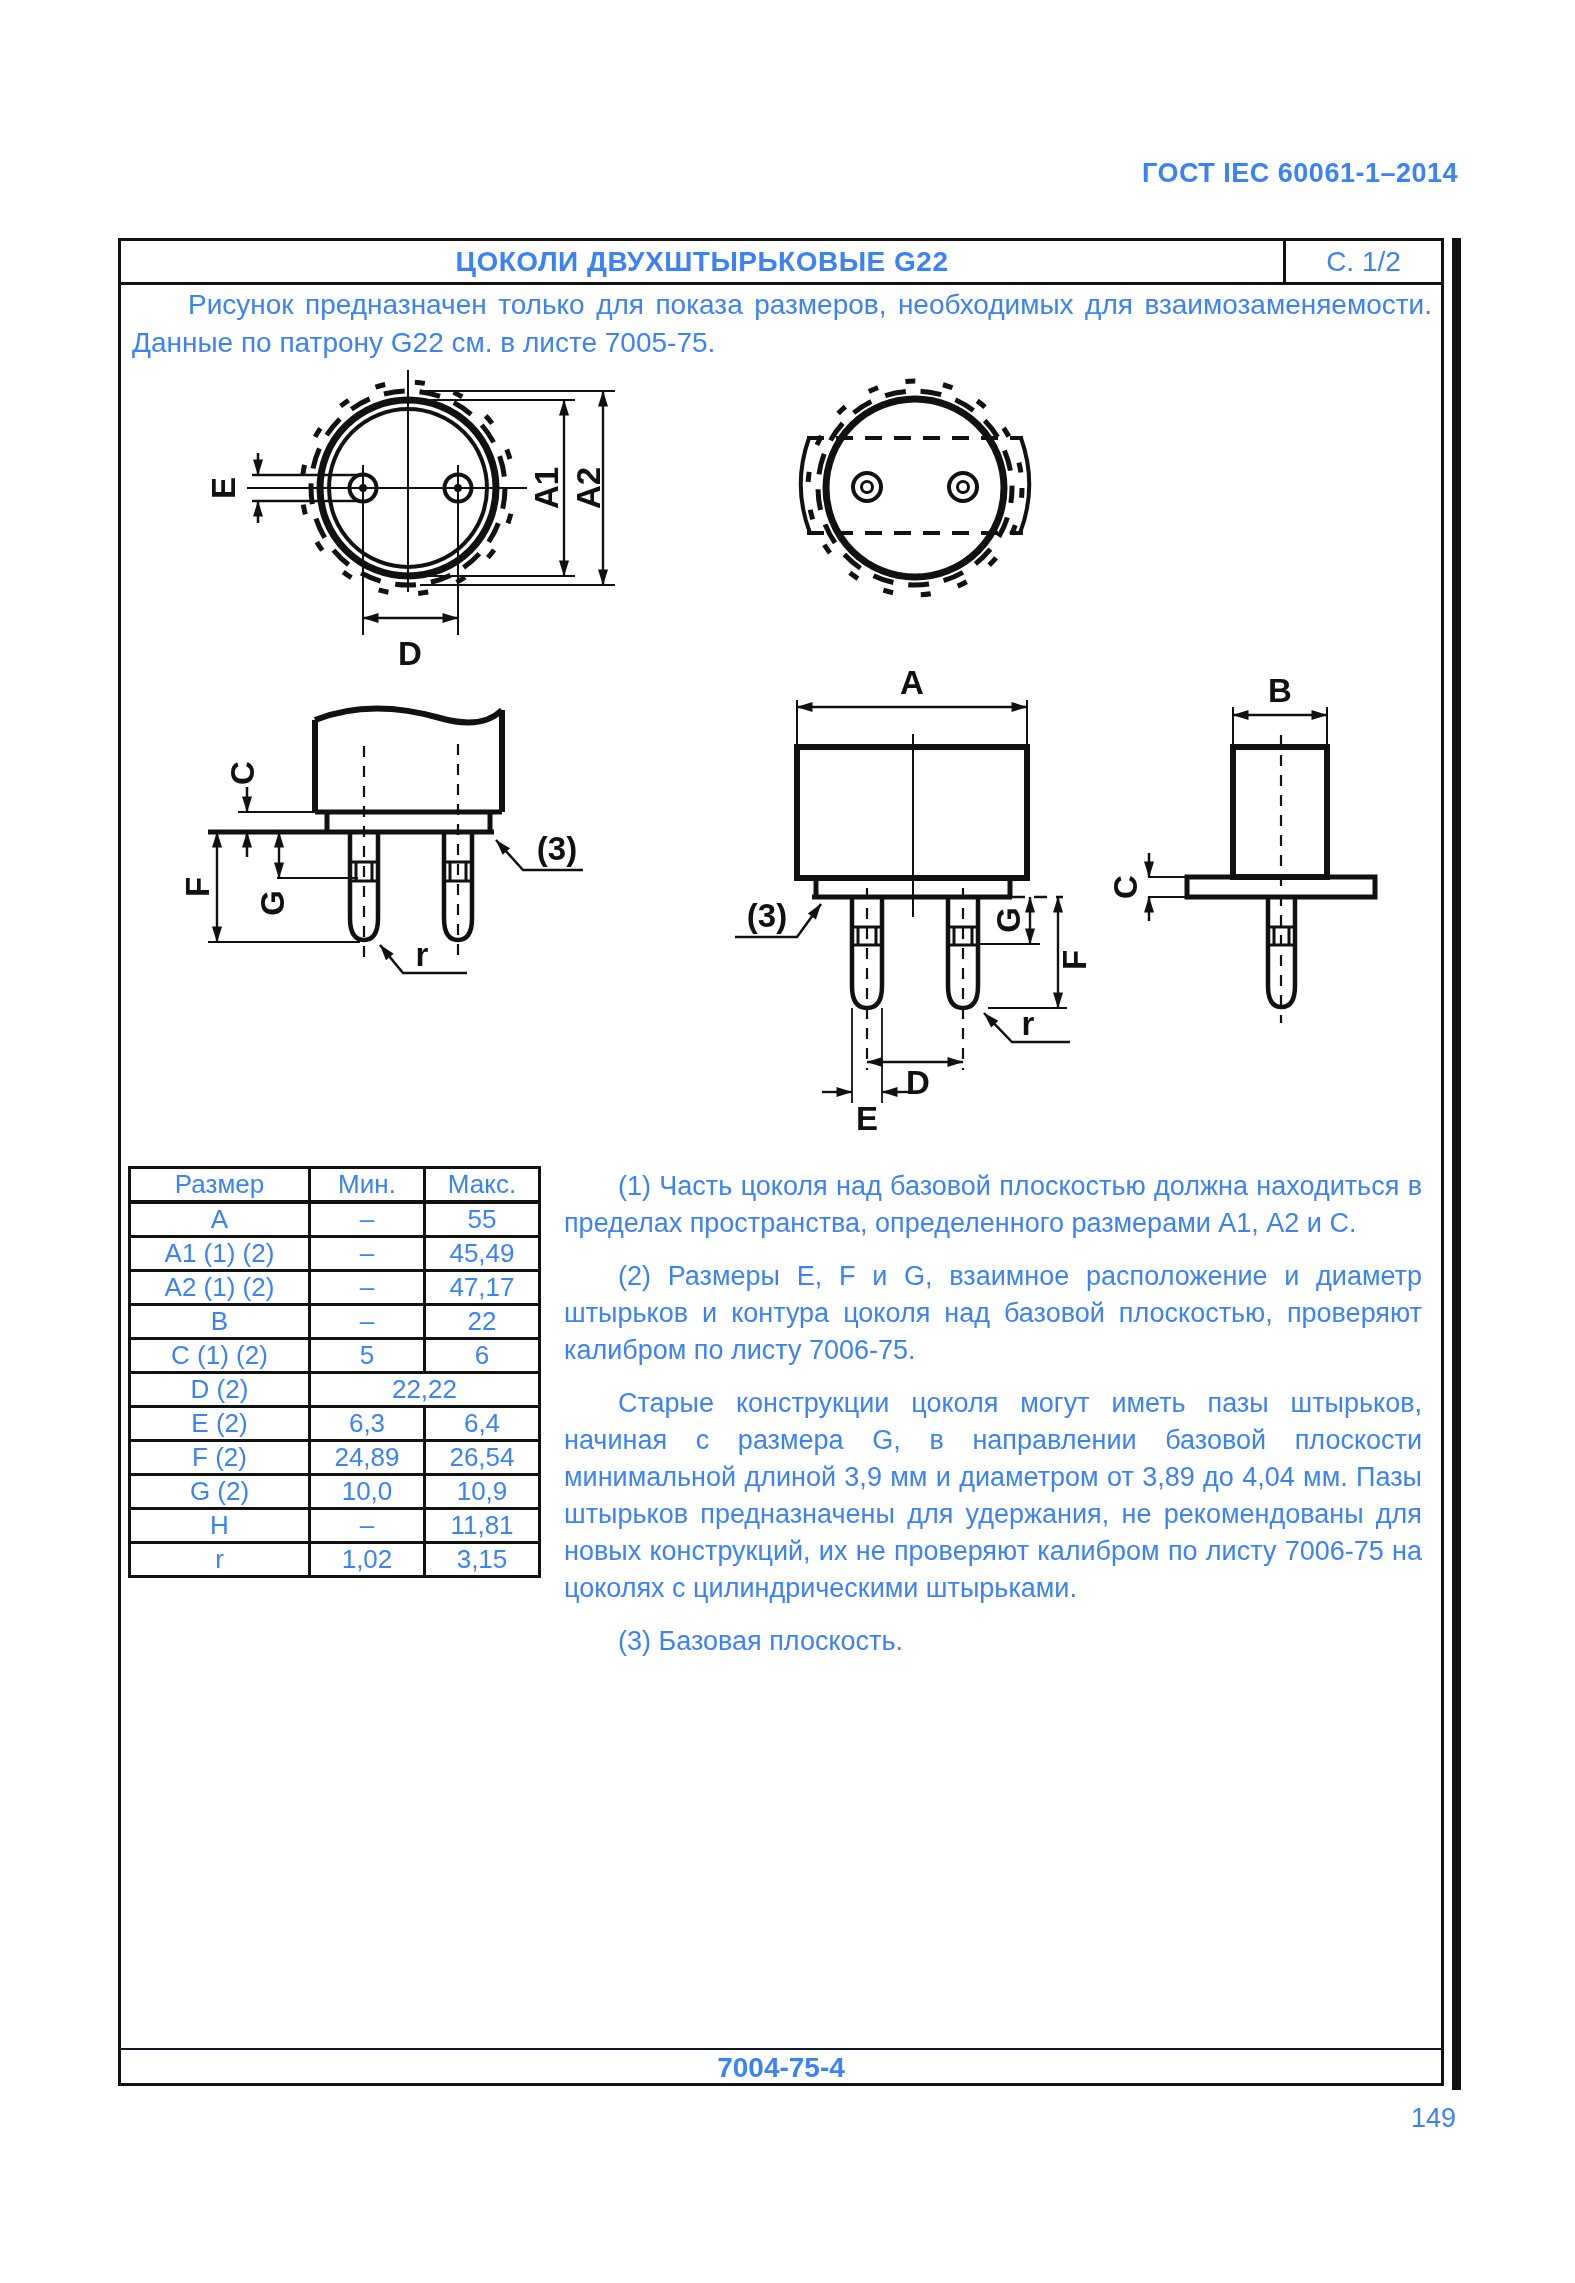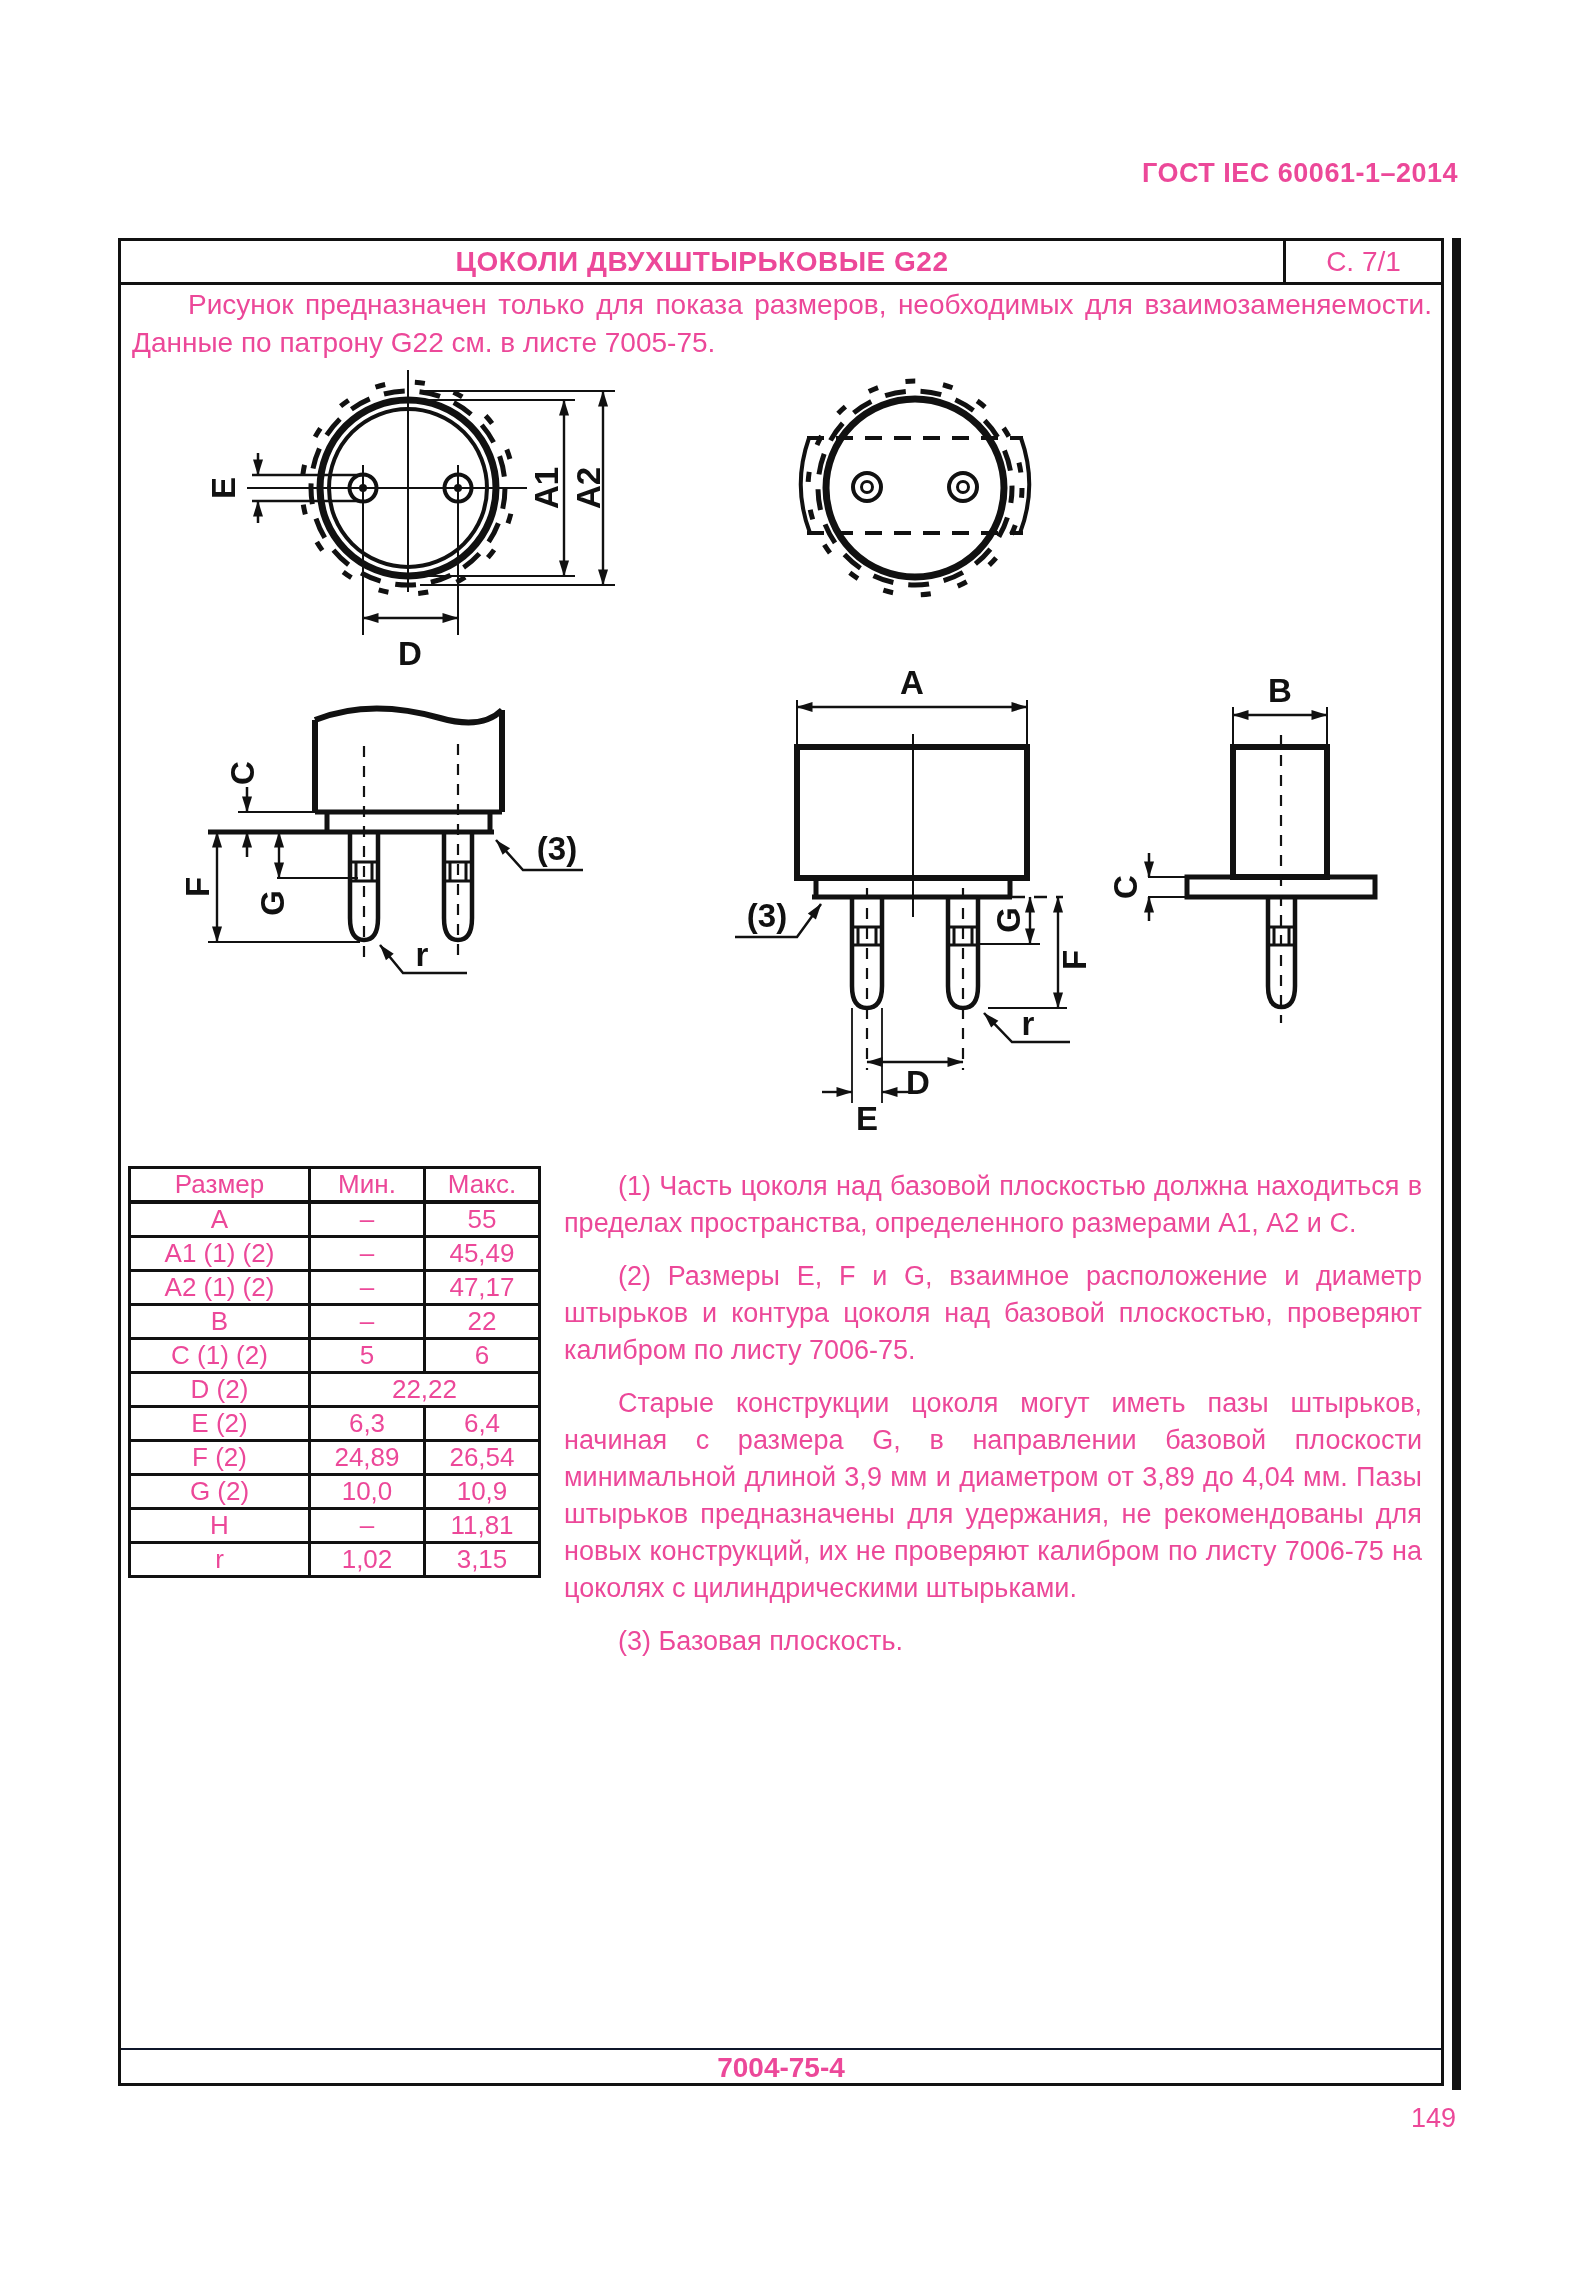--- a/index.html
+++ b/index.html
@@ -1,17 +1,17 @@
 <!DOCTYPE html>
 <html><head>
 <meta charset="utf-8">
 <style>
   html,body{margin:0;padding:0;background:#fff;}
   .page{position:relative;width:1575px;height:2283px;background:#fff;
-        font-family:"Liberation Sans",sans-serif;color:#ec4899;overflow:hidden;}
+        font-family:"Liberation Sans",sans-serif;color:#3b82f6;overflow:hidden;}
 
   .doc-header{position:absolute;top:158px;left:0;width:1458px;text-align:right;
               font-size:27px;font-weight:bold;letter-spacing:.5px;}
 
   .sheet-box{position:absolute;left:118px;top:238px;width:1326px;height:1848px;
              border:3px solid #111;box-sizing:border-box;}
 
   .side-bar{position:absolute;left:1452px;top:238px;width:9px;height:1852px;background:#111;}
 
   .title-row{position:absolute;left:118px;top:238px;width:1326px;height:47px;
@@ -53,21 +53,21 @@
 
 <div class="page">
 
   <div class="doc-header">ГОСТ IEC 60061-1–2014</div>
 
   <div class="sheet-box"></div>
   <div class="side-bar"></div>
 
   <div class="title-row">
     <div class="title-cell">ЦОКОЛИ ДВУХШТЫРЬКОВЫЕ G22</div>
-    <div class="ref-cell">С. 7/1</div>
+    <div class="ref-cell">С. 1/2</div>
   </div>
 
   <p class="intro">Рисунок предназначен только для показа размеров, необходимых для взаимозаменяемости. Данные по патрону G22 см. в листе 7005-75.</p>
 
   <svg class="drawings" width="1330" height="780" viewBox="0 0 1330 780">
     <defs>
       <marker id="arr" markerUnits="userSpaceOnUse" markerWidth="18" markerHeight="12" refX="16" refY="6" orient="auto-start-reverse">
         <path d="M0.5,1 L16.5,6 L0.5,11 Z" fill="#111"></path>
       </marker>
     </defs>

